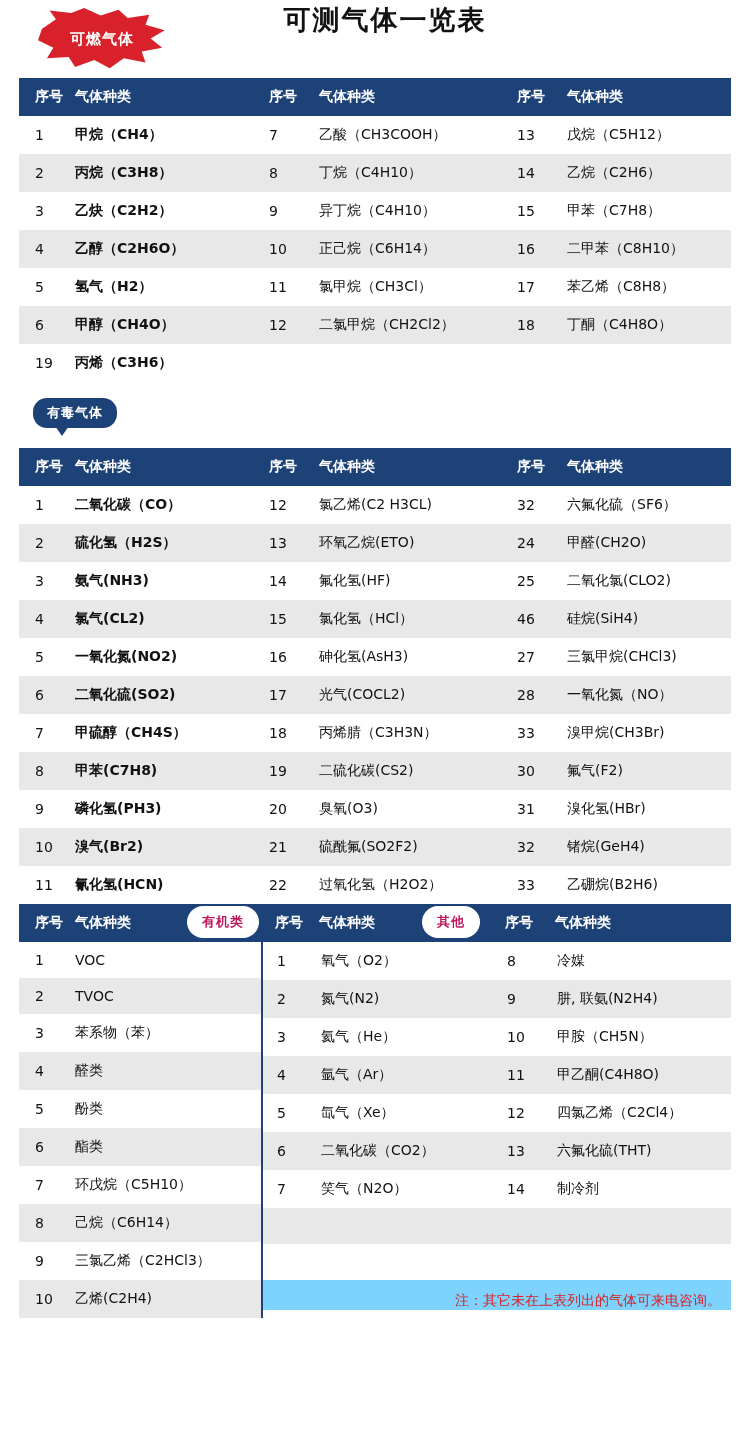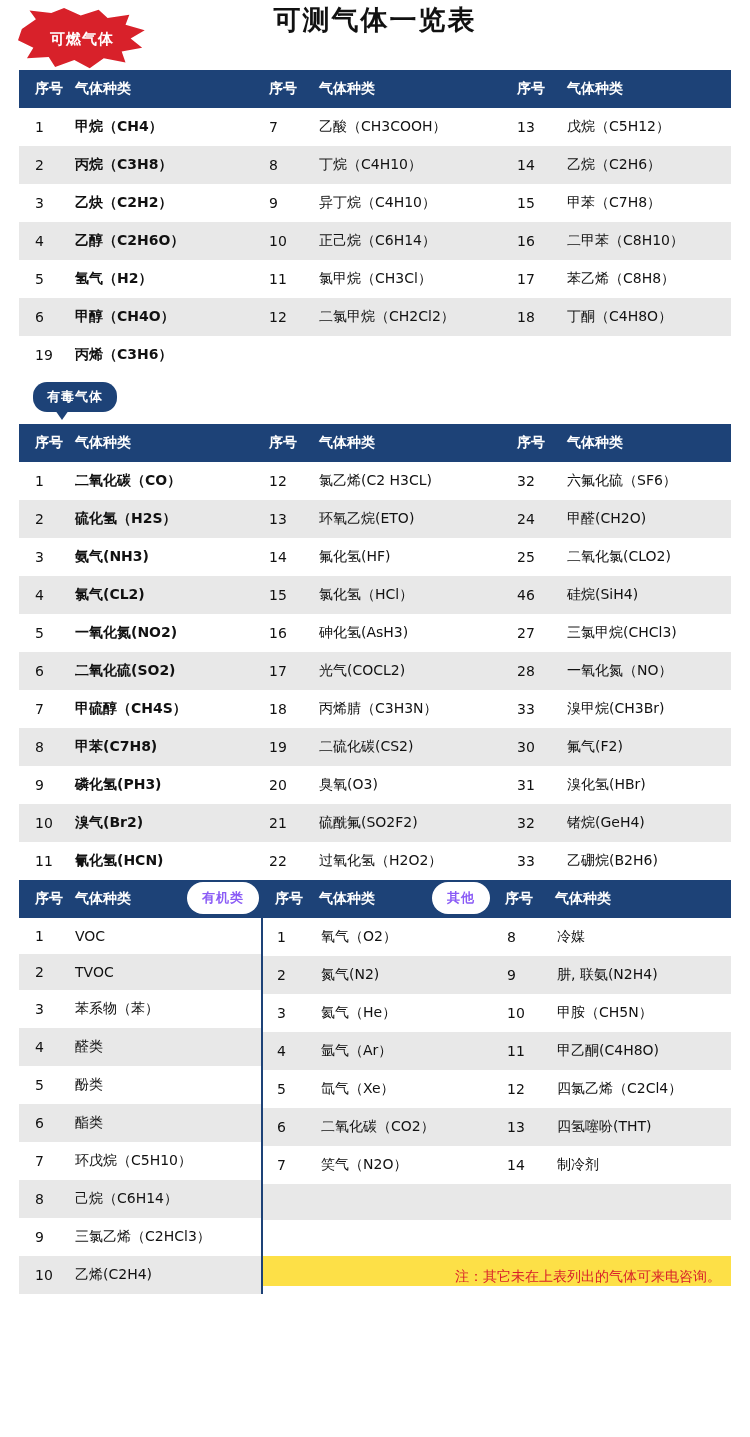--- a/index.html
+++ b/index.html
@@ -11,21 +11,22 @@
     width: 750px;
     min-height: 1437px;
     font-family: "DejaVu Sans", "Liberation Sans", sans-serif;
     color: #111;
     position: relative;
   }
 
   
   .header {
     position: relative;
-    height: 70px;
+    height: 78px;
+    margin-left: 20px;
   }
   .page-title {
     text-align: center;
     font-size: 27px;
     font-weight: bold;
     color: #111;
     letter-spacing: 2px;
     padding-top: 2px;
   }
   .burst {
@@ -80,21 +81,21 @@
   .g1-nm { width: 186px; font-weight: bold; }
   .g2-no { width: 58px; padding-left: 8px !important; }
   .g2-nm { width: 190px; }
   .g3-no { width: 58px; padding-left: 8px !important; }
   .g3-nm { }
 
   
   .bubble-wrap {
     position: relative;
     width: 712px;
-    margin: 8px auto;
+    margin: 16px auto;
     height: 34px;
   }
   .bubble {
     position: absolute;
     background: #1d4277;
     color: #fff;
     font-size: 13px;
     font-weight: bold;
     border-radius: 14px;
     padding: 6px 14px;
@@ -110,21 +111,21 @@
     border-left: 7px solid transparent;
     border-right: 7px solid transparent;
     border-top: 10px solid #1d4277;
   }
   .bubble.toxic { left: 14px; top: 0px; }
 
   
   .cloud {
     position: absolute;
     background: #ffffff;
-    color: #8b5cf6;
+    color: #be185d;
     font-size: 13px;
     font-weight: bold;
     border-radius: 16px;
     padding: 5px 13px;
     letter-spacing: 1px;
     white-space: nowrap;
     box-shadow: 0 0 0 2px #ffffff;
   }
 
   
@@ -361,21 +362,21 @@
     <div style="width:186px">气体种类</div>
     <div class="s-no2">序号</div>
     <div class="s-nm2">气体种类</div>
     <div class="s-no3">序号</div>
     <div>气体种类</div>
   </div>
 
   <div class="cloud" style="left:170px; top:4px;">
     <span>有机类</span>
   </div>
-  <div class="cloud" style="left:415px; top:4px;">
+  <div class="cloud" style="left:405px; top:4px;">
     <span>其他</span>
   </div>
 
   <div class="sec3-body">
 
     <div class="sec3-col col-org">
       <table class="sub">
         <tbody>
           <tr>
             <td class="s-no">1</td>
@@ -451,42 +452,42 @@
           <tr>
             <td class="s-no2">5</td>
             <td class="s-nm2">氙气（Xe）</td>
             <td class="s-no3">12</td>
             <td>四氯乙烯（C2Cl4）</td>
           </tr>
           <tr>
             <td class="s-no2">6</td>
             <td class="s-nm2">二氧化碳（CO2）</td>
             <td class="s-no3">13</td>
-            <td>四氢噻吩(THT)</td>
+            <td>六氟化硫(THT)</td>
           </tr>
           <tr>
             <td class="s-no2">7</td>
             <td class="s-nm2">笑气（N2O）</td>
             <td class="s-no3">14</td>
             <td>制冷剂</td>
           </tr>
           <tr>
             <td class="s-no2">&nbsp;</td>
             <td class="s-nm2"></td>
             <td class="s-no3"></td>
             <td></td>
           </tr>
           <tr>
             <td class="s-no2">&nbsp;</td>
             <td class="s-nm2"></td>
             <td class="s-no3"></td>
             <td></td>
           </tr>
           <tr>
-            <td colspan="4" style="background:#fde047;padding:0;">
+            <td colspan="4" style="background:#7dd3fc;padding:0;">
               <div class="footnote">注：其它未在上表列出的气体可来电咨询。</div>
             </td>
           </tr>
         </tbody>
       </table>
     </div>
 
   </div>
 </div>
 

